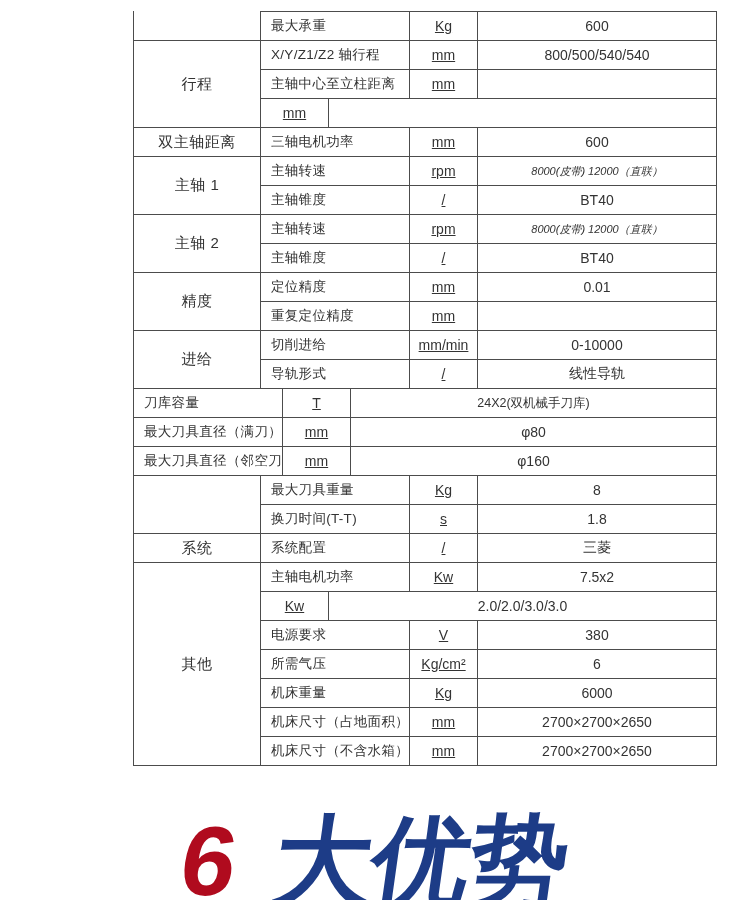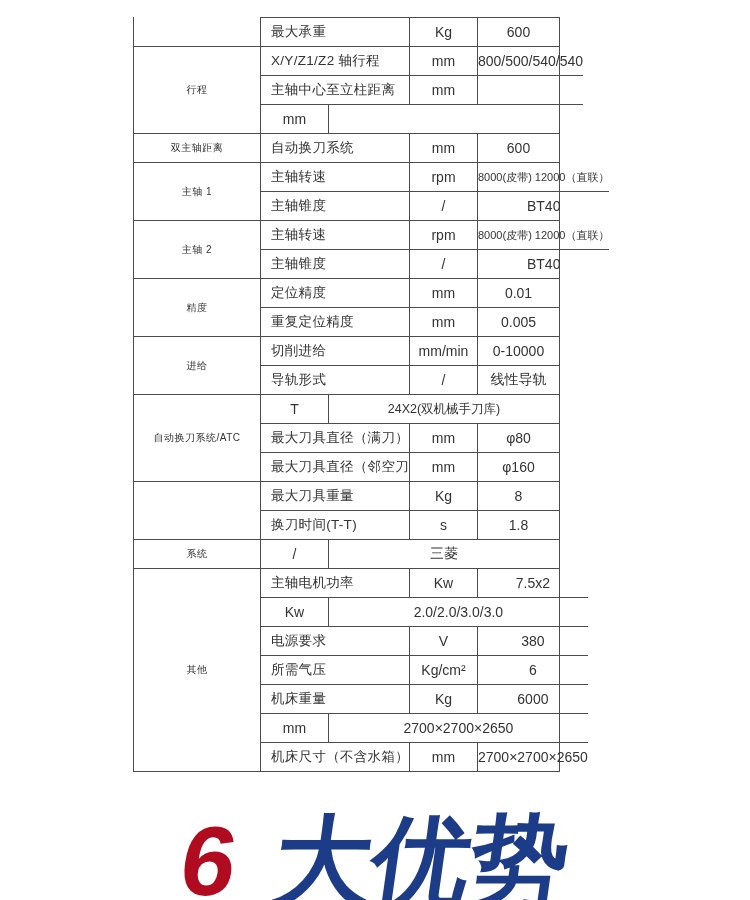--- a/index.html
+++ b/index.html
@@ -11,36 +11,36 @@
     width:750px;height:900px;
     position:relative;
     overflow:hidden;
     background:#ffffff;
     font-family:"Liberation Sans","DejaVu Sans",sans-serif;
     color:var(--txt);
   }
   
   .spec-table{
     position:absolute;
-    left:133px; top:17px;
-    width:427px;
+    left:133px; top:11px;
+    width:584px;
     box-sizing:border-box;
     border-left:1px solid var(--line);
     border-right:1px solid var(--line);
     border-bottom:1px solid var(--line);
     background:#fff;
   }
   .group{display:flex;border-bottom:1px solid var(--line);}
   .group:last-child{border-bottom:none;}
   .cat{
     width:127px;flex:0 0 127px;
     border-right:1px solid var(--line);
     display:flex;align-items:center;justify-content:center;
     text-align:center;
-    font-size:10px;
+    font-size:15px;
     box-sizing:border-box;
     padding:0 2px;
     letter-spacing:0.5px;
   }
   .rows{flex:1;display:flex;flex-direction:column;}
   .group.first .rows{border-top:1px solid var(--line);}
   .row{display:flex;height:29px;box-sizing:border-box;border-bottom:1px solid var(--line);}
   .row:last-child{border-bottom:none;height:28px;}
   .cell{display:flex;align-items:center;box-sizing:border-box;}
   .p{
@@ -50,28 +50,29 @@
     font-size:13.5px;
     letter-spacing:0.3px;
     white-space:nowrap;
     overflow:hidden;
   }
   .u{
     width:68px;flex:0 0 68px;
     border-right:1px solid var(--line);
     justify-content:center;
     font-size:14px;
+    text-decoration:underline;
   }
   .v{
     flex:1;
     justify-content:center;
     font-size:14px;
     white-space:nowrap;
   }
-  .sz-xs{font-size:11px !important;letter-spacing:0 !important;}
+  .sz-xs{font-size:11px !important;letter-spacing:0 !important;font-style:italic;}
   .sz-sm{font-size:12.5px !important;letter-spacing:0 !important;}
   
   .advantages{
     position:absolute;
     left:0; top:812px; width:750px;
     display:flex;
     justify-content:center;
     align-items:flex-start;
     line-height:1;
     font-size:98px;
@@ -110,21 +111,21 @@
         </div>
         <div class="row">
           <div class="cell u">mm</div>
         </div>
       </div>
     </div>
     <div class="group">
       <div class="cat cell">双主轴距离</div>
       <div class="rows">
         <div class="row">
-          <div class="cell p">自动换刀系统</div>
+          <div class="cell p">三轴电机功率</div>
           <div class="cell u">mm</div>
           <div class="cell v">600</div>
         </div>
       </div>
     </div>
     <div class="group">
       <div class="cat cell">主轴 1</div>
       <div class="rows">
         <div class="row">
           <div class="cell p">主轴转速</div>
@@ -157,43 +158,42 @@
       <div class="cat cell">精度</div>
       <div class="rows">
         <div class="row">
           <div class="cell p">定位精度</div>
           <div class="cell u">mm</div>
           <div class="cell v">0.01</div>
         </div>
         <div class="row">
           <div class="cell p">重复定位精度</div>
           <div class="cell u">mm</div>
-          <div class="cell v">0.005</div>
         </div>
       </div>
     </div>
     <div class="group">
       <div class="cat cell">进给</div>
       <div class="rows">
         <div class="row">
           <div class="cell p">切削进给</div>
           <div class="cell u">mm/min</div>
           <div class="cell v">0-10000</div>
         </div>
         <div class="row">
           <div class="cell p">导轨形式</div>
           <div class="cell u">/</div>
           <div class="cell v">线性导轨</div>
         </div>
       </div>
     </div>
     <div class="group">
-      <div class="cat cell">自动换刀系统/ATC</div>
-      <div class="rows">
-        <div class="row">
+      <div class="rows">
+        <div class="row">
+          <div class="cell p">刀库容量</div>
           <div class="cell u">T</div>
           <div class="cell v sz-sm">24X2(双机械手刀库)</div>
         </div>
         <div class="row">
           <div class="cell p">最大刀具直径（满刀）</div>
           <div class="cell u">mm</div>
           <div class="cell v">φ80</div>
         </div>
         <div class="row">
           <div class="cell p">最大刀具直径（邻空刀）</div>
@@ -214,20 +214,21 @@
           <div class="cell p">换刀时间(T-T)</div>
           <div class="cell u">s</div>
           <div class="cell v">1.8</div>
         </div>
       </div>
     </div>
     <div class="group">
       <div class="cat cell">系统</div>
       <div class="rows">
         <div class="row">
+          <div class="cell p">系统配置</div>
           <div class="cell u">/</div>
           <div class="cell v">三菱</div>
         </div>
       </div>
     </div>
     <div class="group">
       <div class="cat cell">其他</div>
       <div class="rows">
         <div class="row">
           <div class="cell p">主轴电机功率</div>
@@ -247,20 +248,21 @@
           <div class="cell p">所需气压</div>
           <div class="cell u">Kg/cm²</div>
           <div class="cell v">6</div>
         </div>
         <div class="row">
           <div class="cell p">机床重量</div>
           <div class="cell u">Kg</div>
           <div class="cell v">6000</div>
         </div>
         <div class="row">
+          <div class="cell p">机床尺寸（占地面积）</div>
           <div class="cell u">mm</div>
           <div class="cell v">2700×2700×2650</div>
         </div>
         <div class="row">
           <div class="cell p">机床尺寸（不含水箱）</div>
           <div class="cell u">mm</div>
           <div class="cell v">2700×2700×2650</div>
         </div>
       </div>
     </div>

